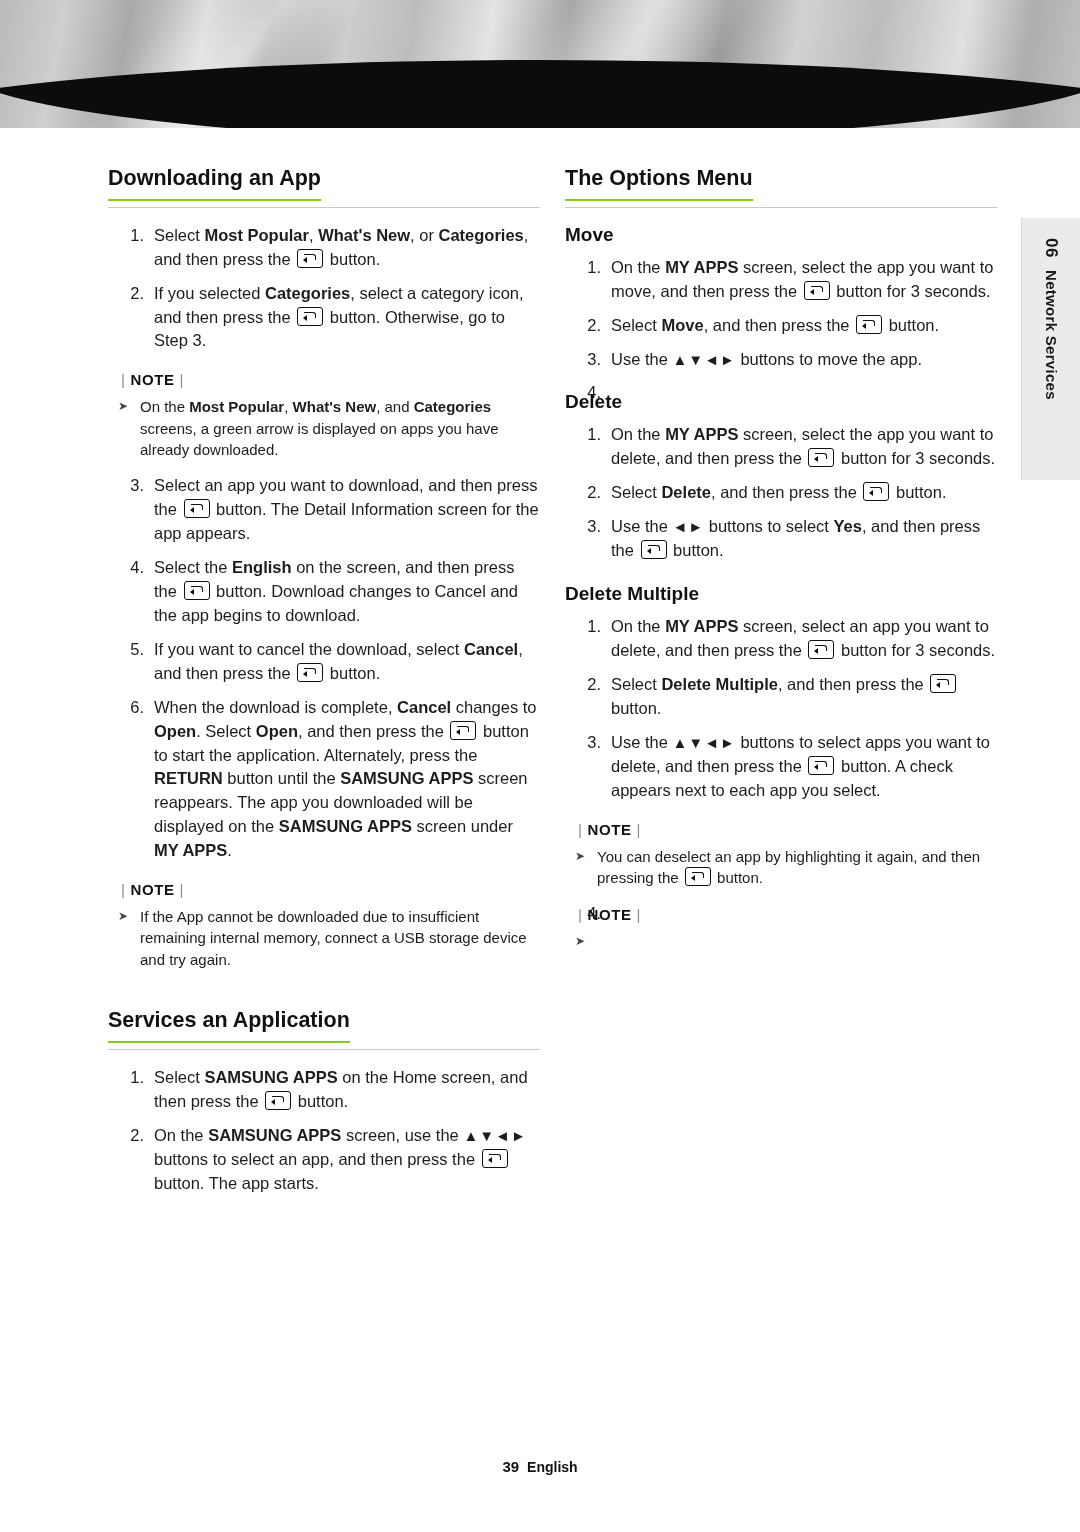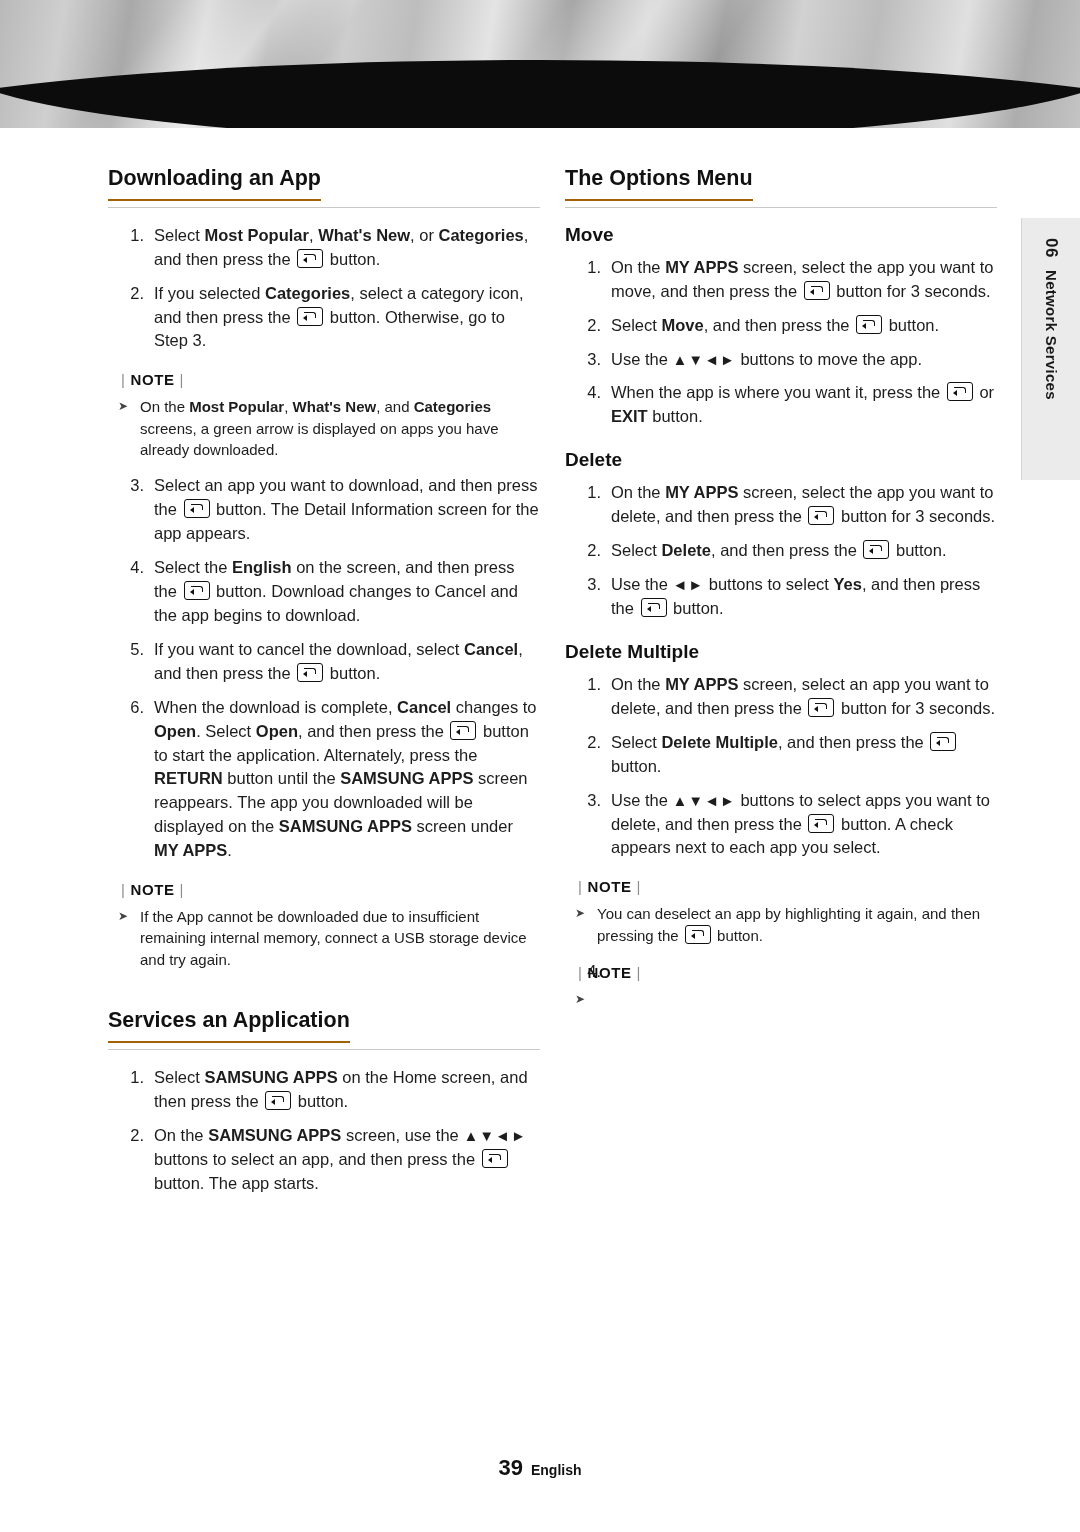--- a/index.html
+++ b/index.html
@@ -93,21 +93,21 @@
   .col-left { left: 108px; }
   .col-right { left: 565px; }
 
   h2.sec-title {
     font-size: 21.5px;
     font-weight: bold;
     margin: 0 0 14px 0;
     padding: 0 0 7px 0;
     color: #111;
     display: inline-block;
-    border-bottom: 2px solid #a16207;
+    border-bottom: 2px solid #84cc16;
     line-height: 1.2;
   }
   .title-rule {
     height: 1px;
     background: #c9c9c9;
     margin: -8px 0 16px 0;
   }
   h3.sub-title {
     font-size: 19px;
     font-weight: bold;
@@ -203,21 +203,21 @@
 
   
   .footer {
     position: absolute;
     left: 0; top: 1455px;
     width: 1080px;
     text-align: center;
     font-size: 19px;
     color: #111;
   }
-  .footer .pg { font-weight: bold; font-size: 22px; margin-right: 8px; }
+  .footer .pg { font-weight: bold; font-size: 15px; margin-right: 8px; }
   .footer .lang { font-weight: bold; font-size: 14px; }
 </style>
 </head>
 <body>
 
 <div class="page">
 
   <div class="banner">
     <div class="sheen1"></div>
     <div class="sheen2"></div>
@@ -276,21 +276,21 @@
 
   <div class="col col-right">
     <h2 class="sec-title">The Options Menu</h2>
     <div class="title-rule"></div>
 
     <h3 class="sub-title first">Move</h3>
     <ol class="steps" id="right-steps-move">
         <li><span class="num">1.</span><span>On the <b>MY APPS</b> screen, select the app you want to move, and then press the <span class="ekey"></span> button for 3 seconds.</span></li>
         <li><span class="num">2.</span><span>Select <b>Move</b>, and then press the <span class="ekey"></span> button.</span></li>
         <li><span class="num">3.</span><span>Use the <span class="arrows">▲▼◄►</span> buttons to move the app.</span></li>
-        <li><span class="num">4.</span><span>When the app is where you want it, press the <span class="ekey"></span> or <b>EXIT</b> button.</span></li>
+        <li><span class="num">4.</span></li>
       </ol>
 
     <h3 class="sub-title">Delete</h3>
     <ol class="steps" id="right-steps-delete">
         <li><span class="num">1.</span><span>On the <b>MY APPS</b> screen, select the app you want to delete, and then press the <span class="ekey"></span> button for 3 seconds.</span></li>
         <li><span class="num">2.</span><span>Select <b>Delete</b>, and then press the <span class="ekey"></span> button.</span></li>
         <li><span class="num">3.</span><span>Use the <span class="arrows">◄►</span> buttons to select <b>Yes</b>, and then press the <span class="ekey"></span> button.</span></li>
       </ol>
 
     <h3 class="sub-title">Delete Multiple</h3>

